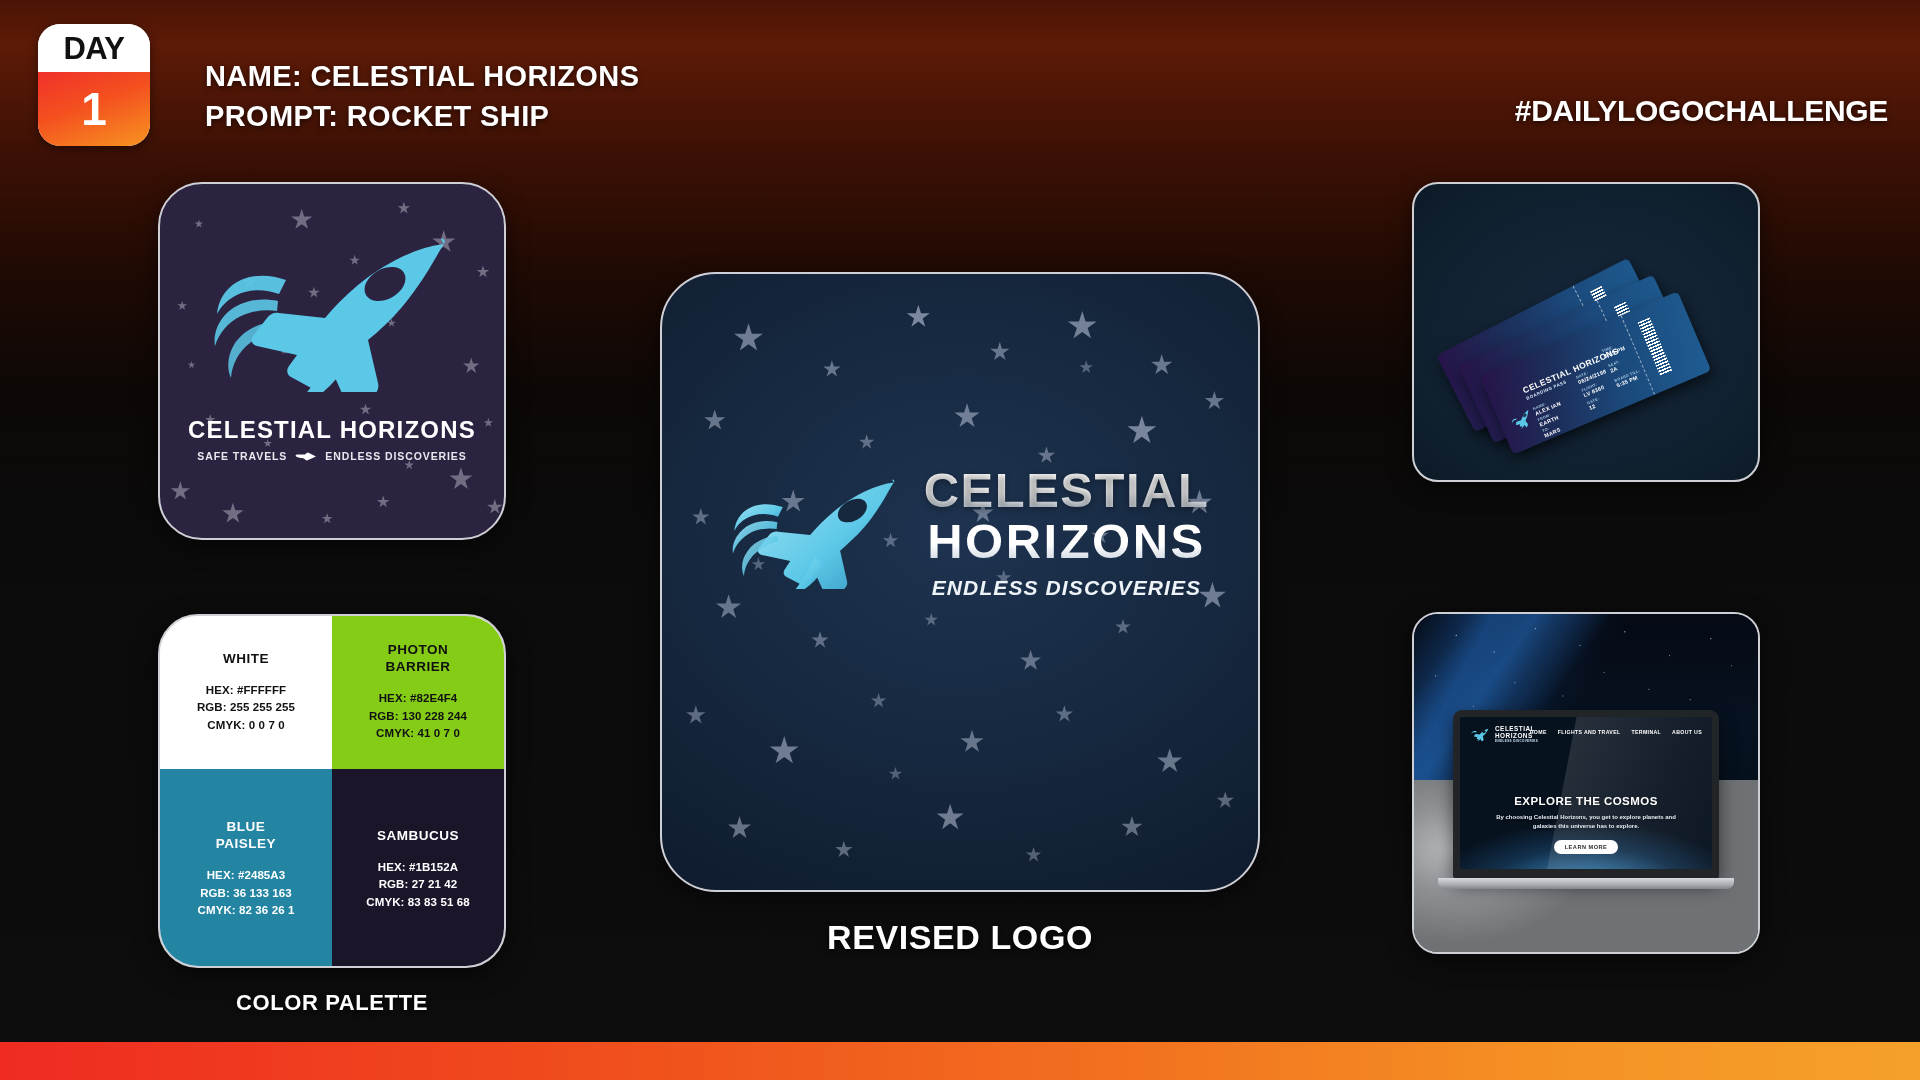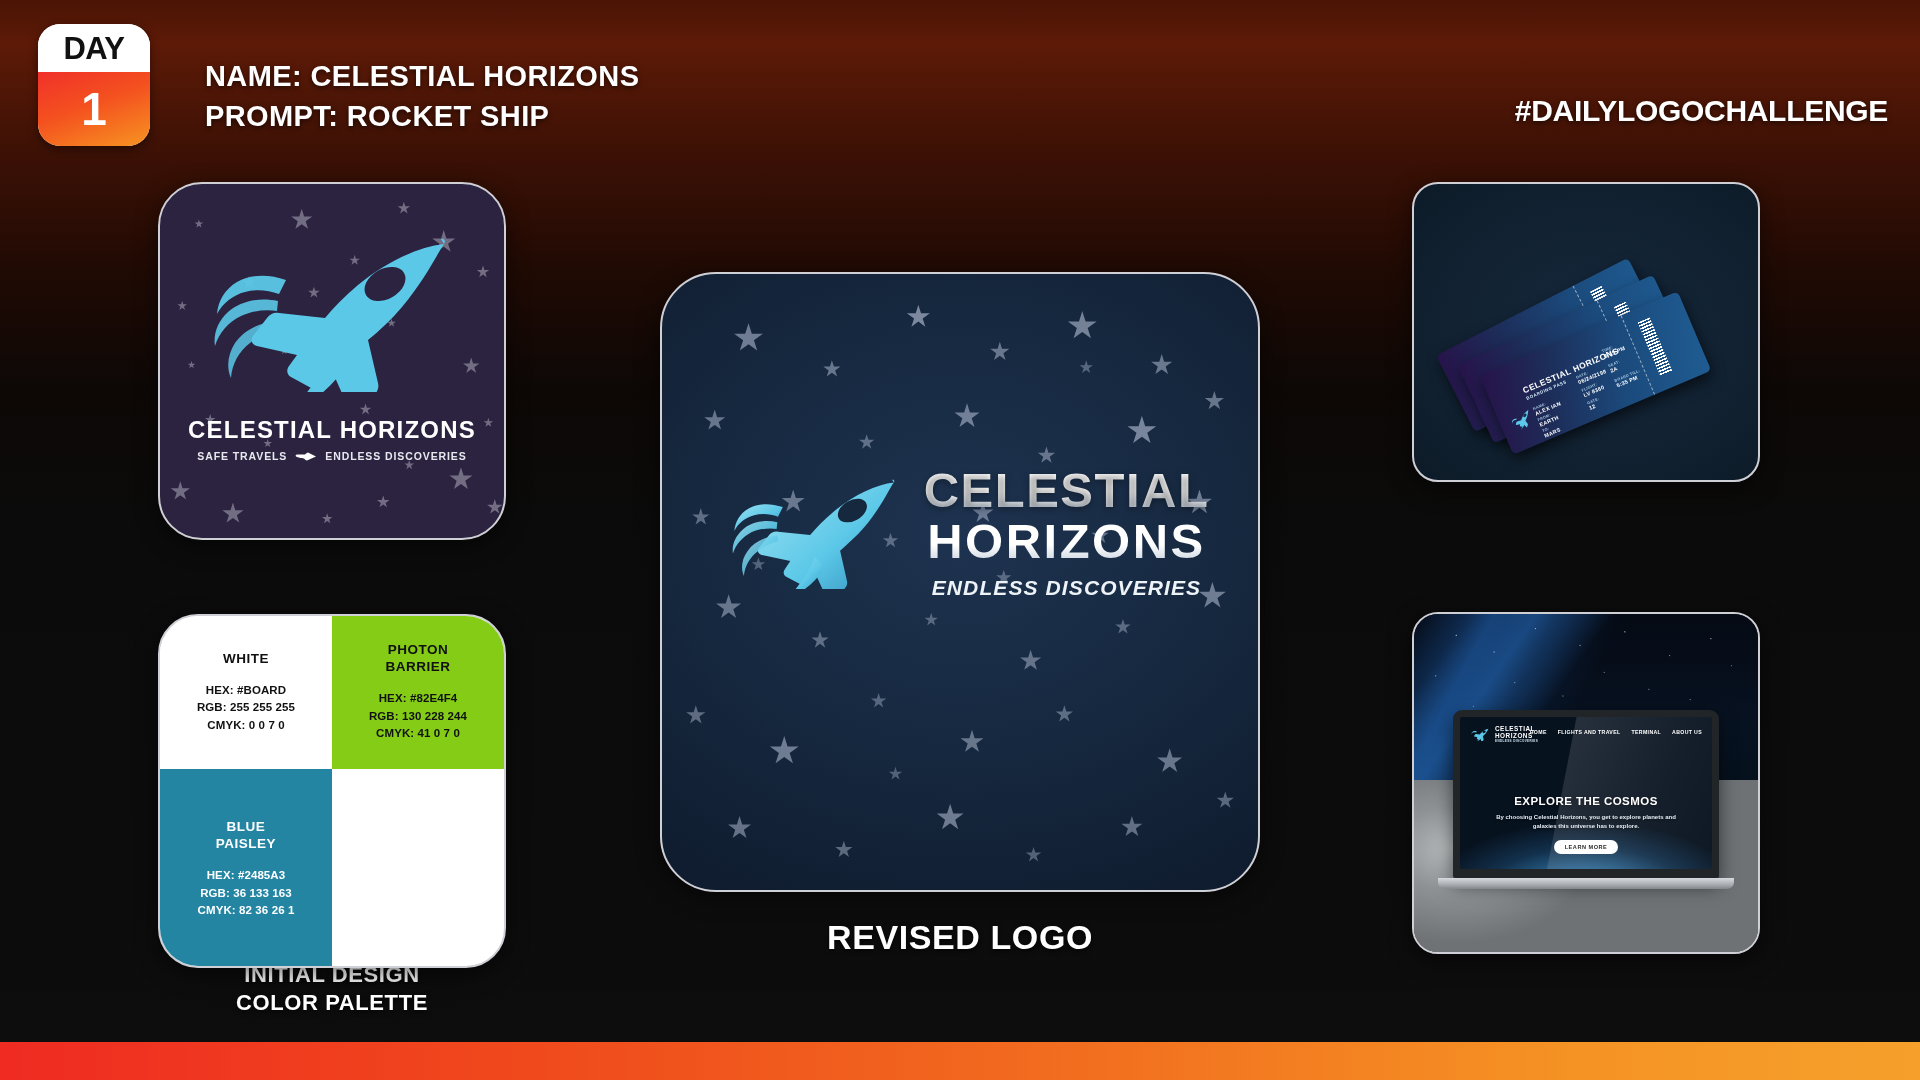--- a/index.html
+++ b/index.html
@@ -337,43 +337,48 @@
     </div>
     <div class="brand">CELESTIAL HORIZONS</div>
     <div class="tagline">
       <span>SAFE TRAVELS</span>
       <svg width="22" height="9" viewBox="0 0 22 9">
         <path d="M21 4.5 13 0.5c-1 0-2 1-3 2H2c-1 0-2 1-1 2 1 1 8 2 8 2 1 1 2 2 3 2z" fill="#fff"></path>
       </svg>
       <span>ENDLESS DISCOVERIES</span>
     </div>
   </div>
-  <div class="caption" style="left:158px; top:962px; width:348px;">INITIAL DESIGN</div>
 
   <div class="card" id="palette-card">
     <div class="pal-top">
       <div class="swatch" style="background:#FFFFFF">
         <div class="sw-name sw-dark">WHITE</div>
-        <div class="sw-line sw-dark">HEX: #BOARD</div>
+        <div class="sw-line sw-dark">HEX: #FFFFFF</div>
         <div class="sw-line sw-dark">RGB: 255 255 255</div>
         <div class="sw-line sw-dark">CMYK: 0 0 7 0</div>
       </div>
       <div class="swatch" style="background:#84cc16">
         <div class="sw-name sw-dark">PHOTON<br>BARRIER</div>
         <div class="sw-line sw-dark">HEX: #82E4F4</div>
         <div class="sw-line sw-dark">RGB: 130 228 244</div>
         <div class="sw-line sw-dark">CMYK: 41 0 7 0</div>
       </div>
     </div>
     <div class="pal-bot">
       <div class="swatch" style="background:#2485A3">
         <div class="sw-name sw-light">BLUE<br>PAISLEY</div>
         <div class="sw-line sw-light">HEX: #2485A3</div>
         <div class="sw-line sw-light">RGB: 36 133 163</div>
         <div class="sw-line sw-light">CMYK: 82 36 26 1</div>
+      </div>
+      <div class="swatch" style="background:#1B152A">
+        <div class="sw-name sw-light">SAMBUCUS</div>
+        <div class="sw-line sw-light">HEX: #1B152A</div>
+        <div class="sw-line sw-light">RGB: 27 21 42</div>
+        <div class="sw-line sw-light">CMYK: 83 83 51 68</div>
       </div>
     </div>
   </div>
   <div class="caption" style="left:158px; top:990px; width:348px;">COLOR PALETTE</div>
 
   <div class="card" id="revised-card">
     <div id="revised-stars" style="position: absolute; inset: 0px;">
         <div class="star" style="left: 12%; top: 8%; width: 30px; height: 30px; background: rgb(185, 195, 216); opacity: 0.55;"></div>
         <div class="star" style="left: 27%; top: 14%; width: 18px; height: 18px; background: rgb(185, 195, 216); opacity: 0.5;"></div>
         <div class="star" style="left: 41%; top: 5%; width: 24px; height: 24px; background: rgb(185, 195, 216); opacity: 0.62;"></div>

